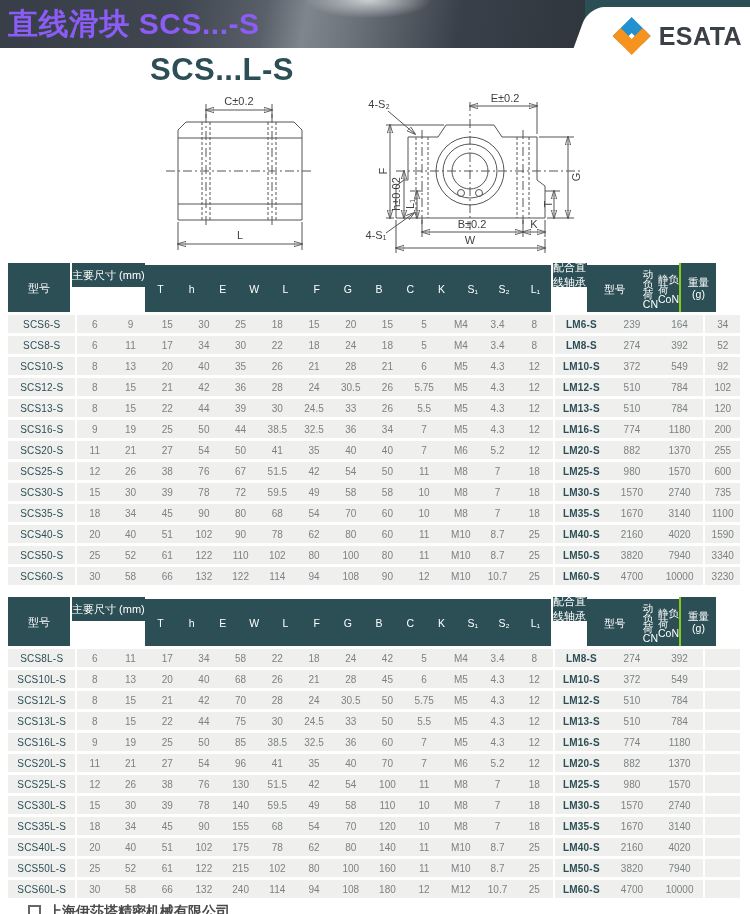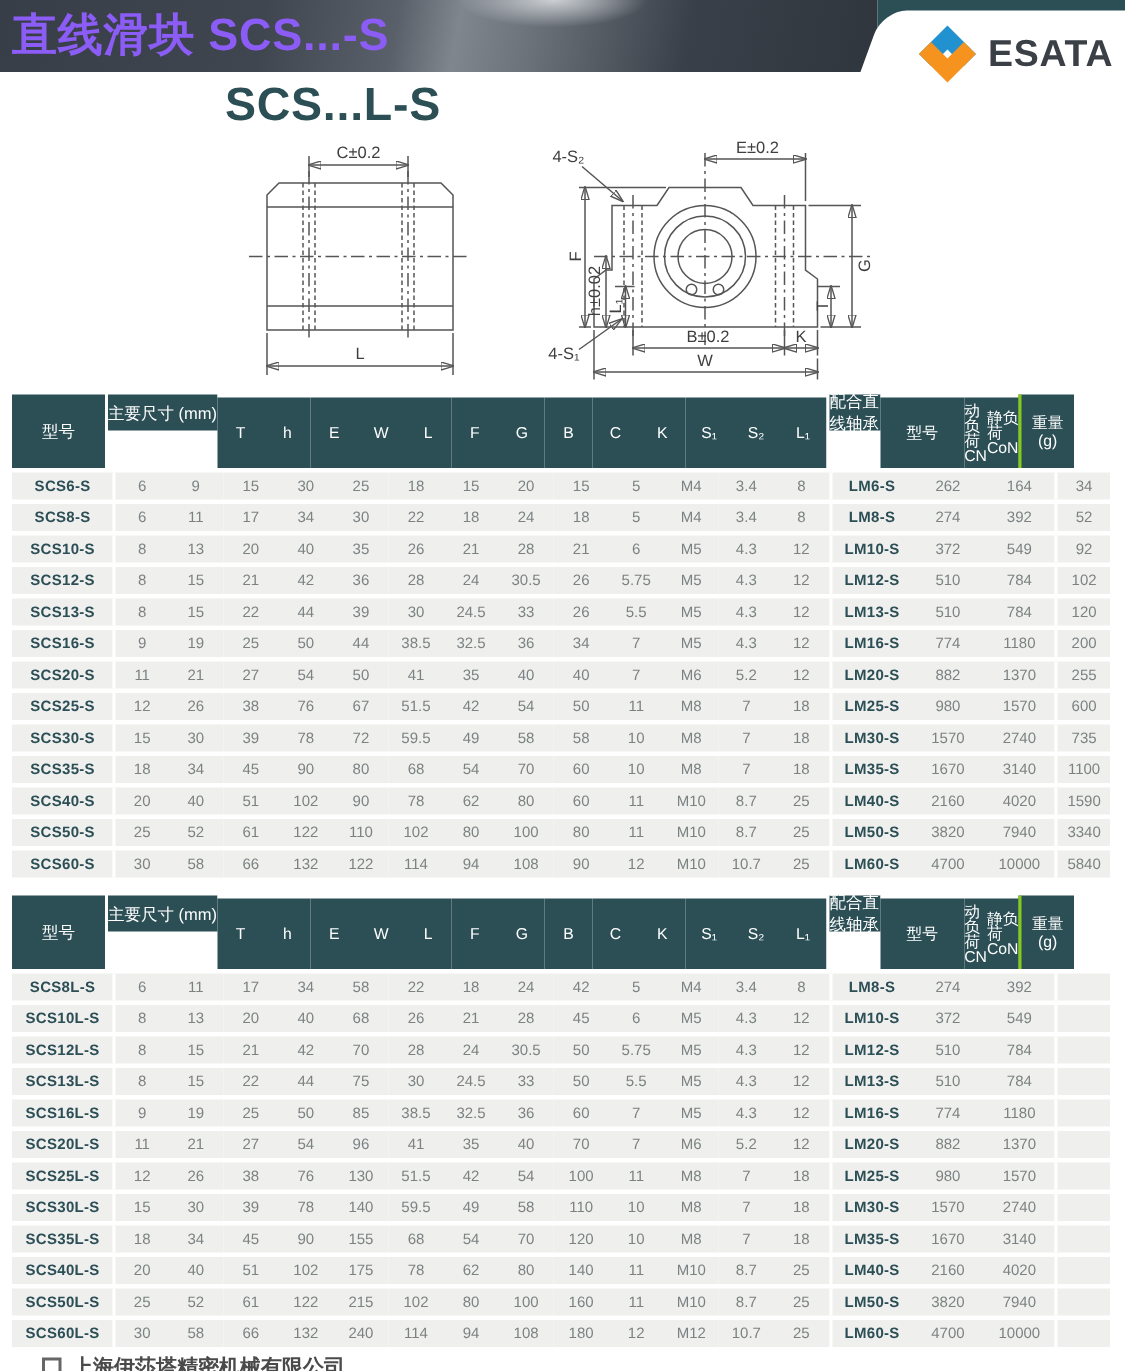--- a/index.html
+++ b/index.html
@@ -37,21 +37,21 @@
   .hc.weight{width:37px;border-left:2px solid #84cc16;font-size:10.5px}
   .hgroup{display:flex;flex-direction:row;border-left:2px solid #fff}
   .hgroup.dims{width:481px}
   .hgroup.bearing{width:128px}
   .hg-label{height:24px;background:#2c4f56;color:#fff;display:flex;align-items:center;justify-content:center;font-size:11px}
   .hg-sub{flex:1;display:flex;border-top:2px solid #fff}
   .sc{background:#2c4f56;color:#fff;display:flex;flex-direction:column;align-items:center;justify-content:center;font-size:10.5px;line-height:10px;flex:1}
   .sc.b0{flex:0 0 56px}
   .trow{display:flex;height:18px;margin-top:3px}
   .c{background:#efefee;display:flex;align-items:center;justify-content:center;font-size:10px;color:#7c8282}
-  .c.model{width:68px;font-weight:bold;color:#2c4f56;font-size:10px;letter-spacing:.2px}
+  .c.model{width:68px;font-weight:normal;color:#2c4f56;font-size:10px;letter-spacing:.2px}
   .c.dim{width:37px}
   .c.bmodel{width:56px;font-weight:bold;color:#2c4f56;letter-spacing:.2px}
   .c.load{width:48px}
   .c.wt{width:37px}
   .gb{border-left:2px solid #fff}
 
   
   .footer{position:absolute;left:28px;top:903px;display:flex;align-items:flex-start;gap:7px;
           color:#4a4a4a;font-size:14px;font-weight:bold;white-space:nowrap}
   .sq{width:13px;height:13px;border:2px solid #666;margin-top:2px}
@@ -282,21 +282,21 @@
         <div class="c dim">
           <span>3.4</span>
         </div>
         <div class="c dim">
           <span>8</span>
         </div>
         <div class="c bmodel gb">
           <span>LM6-S</span>
         </div>
         <div class="c load">
-          <span>262</span>
+          <span>239</span>
         </div>
         <div class="c load">
           <span>164</span>
         </div>
         <div class="c wt gb">
           <span>34</span>
         </div>
       </div>
       <div class="trow">
         <div class="c model">
@@ -960,21 +960,21 @@
         <div class="c bmodel gb">
           <span>LM60-S</span>
         </div>
         <div class="c load">
           <span>4700</span>
         </div>
         <div class="c load">
           <span>10000</span>
         </div>
         <div class="c wt gb">
-          <span>5840</span>
+          <span>3230</span>
         </div>
       </div>
     </div>
   <div class="dtable" id="t1">
       <div class="thead">
         <div class="hc model">
           <span>型号</span>
         </div>
         <div class="hgroup dims">
           <div class="hg-label">

